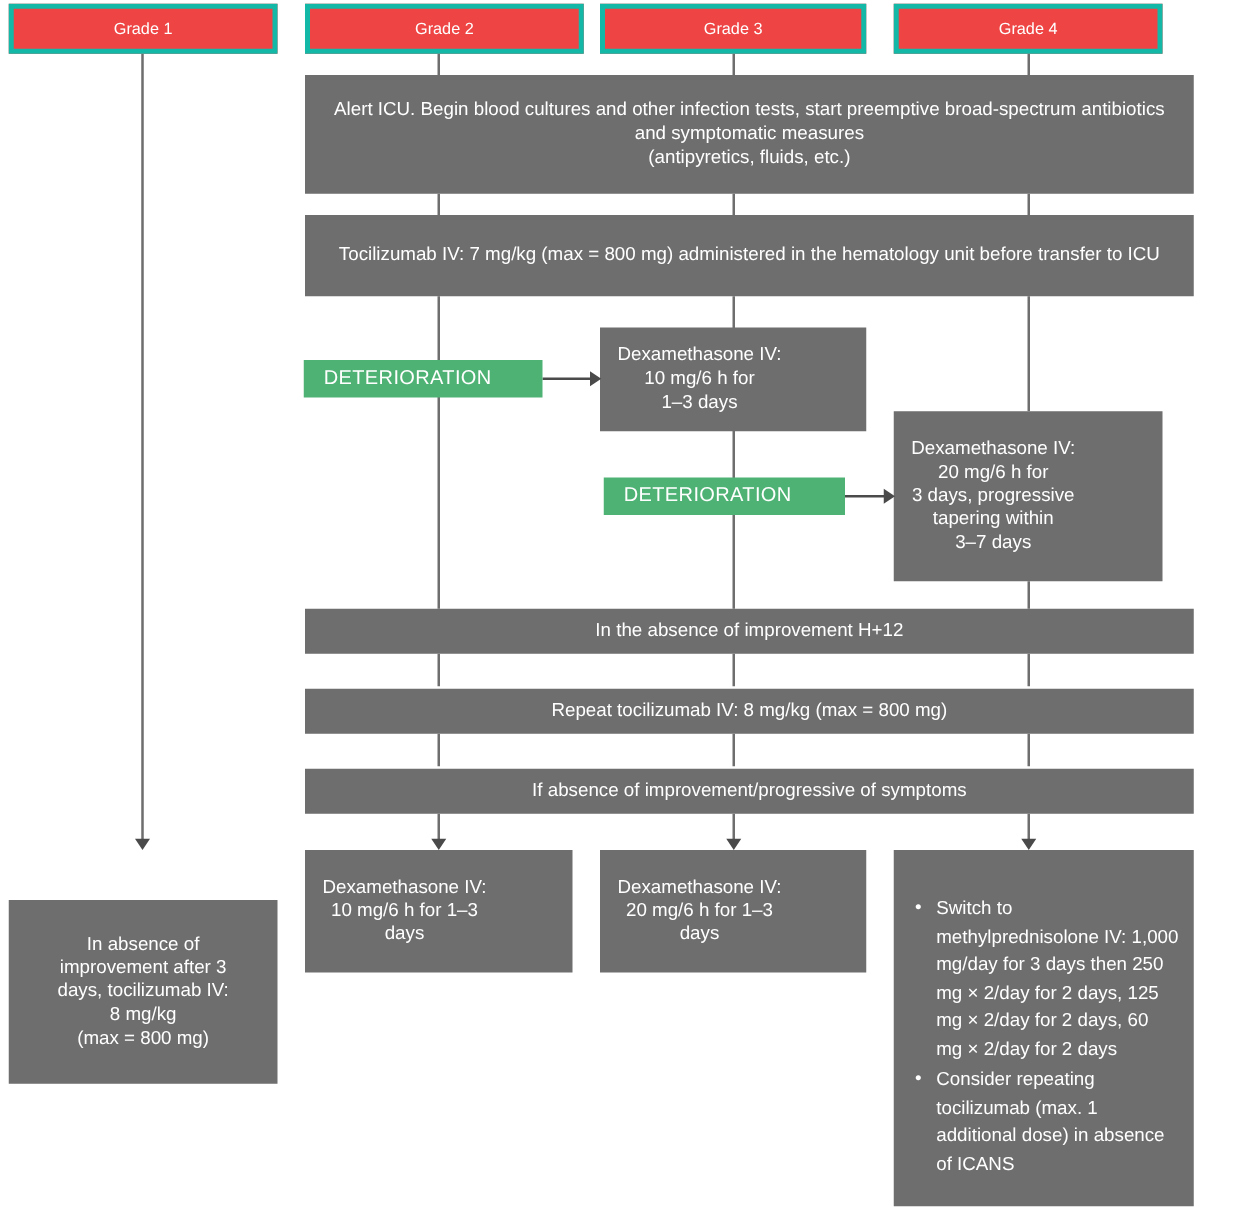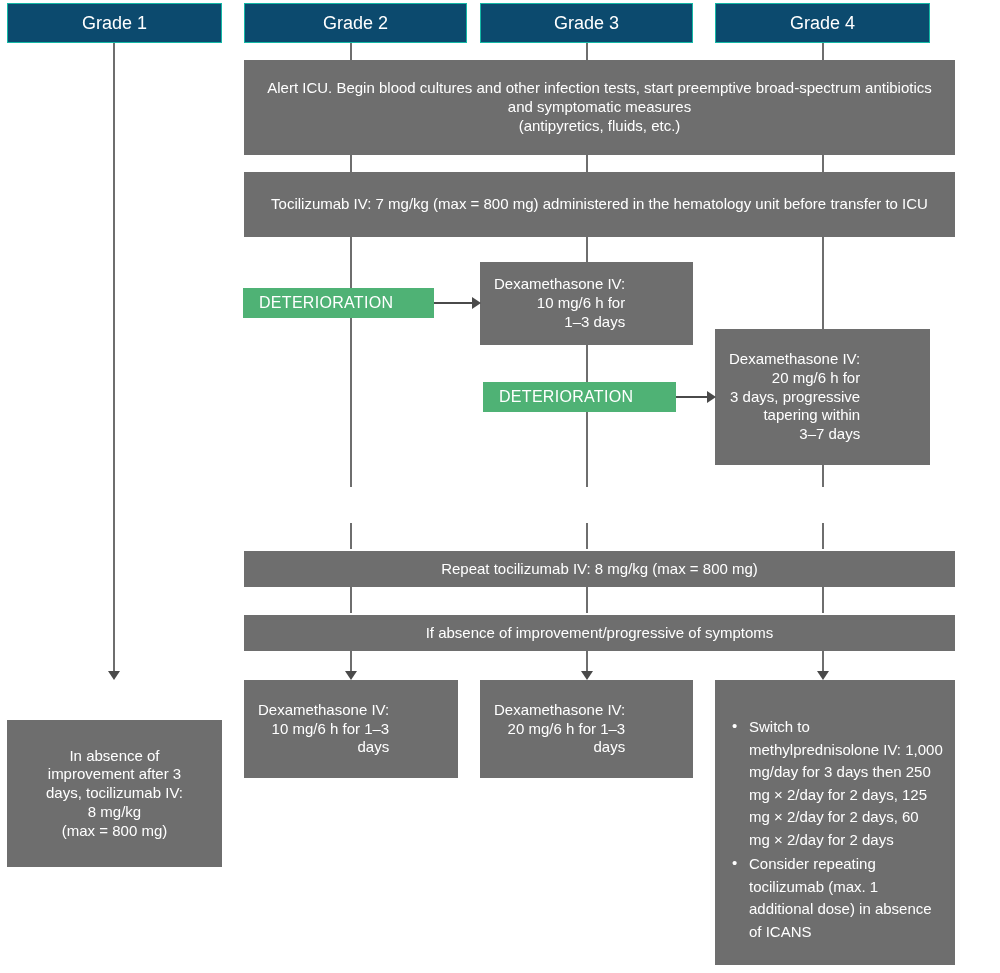--- a/index.html
+++ b/index.html
@@ -16,31 +16,31 @@
     box-sizing:border-box;
     color:#ffffff;
     display:flex;
     align-items:center;
     justify-content:center;
     text-align:center;
     line-height:1.25;
     z-index:3;
   }
   .hdr{
-    background:#0c4a6e;
-    font-size:18px;
-    border:1px solid #14b8a6;
+    background:#ef4444;
+    font-size:13px;
+    border:4px solid #14b8a6;
   }
   .gray{
     background:#6e6e6e;
     font-size:15px;
   }
   .gray.left{
     justify-content:flex-start;
-    text-align:right;
+    text-align:center;
   }
   .green{
     background:#4fb275;
     font-size:16px;
     letter-spacing:.3px;
     justify-content:flex-start;
     padding-left:16px;
   }
   .pad{padding:8px 14px;}
 
@@ -170,20 +170,23 @@
   <div class="arrow-r" style="left:707px;top:391px;"></div>
 
   <div class="box gray pad left" style="left:715px;top:329px;width:215px;height:136px;">
     <span class="lines">Dexamethasone IV:
 20 mg/6 h for
 3 days, progressive
 tapering within
 3–7 days</span>
   </div>
 
+  <div class="box gray" style="left:244px;top:487px;width:711px;height:36px;">
+    <span>In the absence of improvement H+12</span>
+  </div>
 
   <div class="box gray" style="left:244px;top:551px;width:711px;height:36px;">
     <span>Repeat tocilizumab IV: 8 mg/kg (max = 800 mg)</span>
   </div>
 
   <div class="box gray" style="left:244px;top:615px;width:711px;height:36px;">
     <span>If absence of improvement/progressive of symptoms</span>
   </div>
 
   <div class="box gray pad" style="left:7px;top:680px;width:215px;height:147px;margin-top:40px;">

